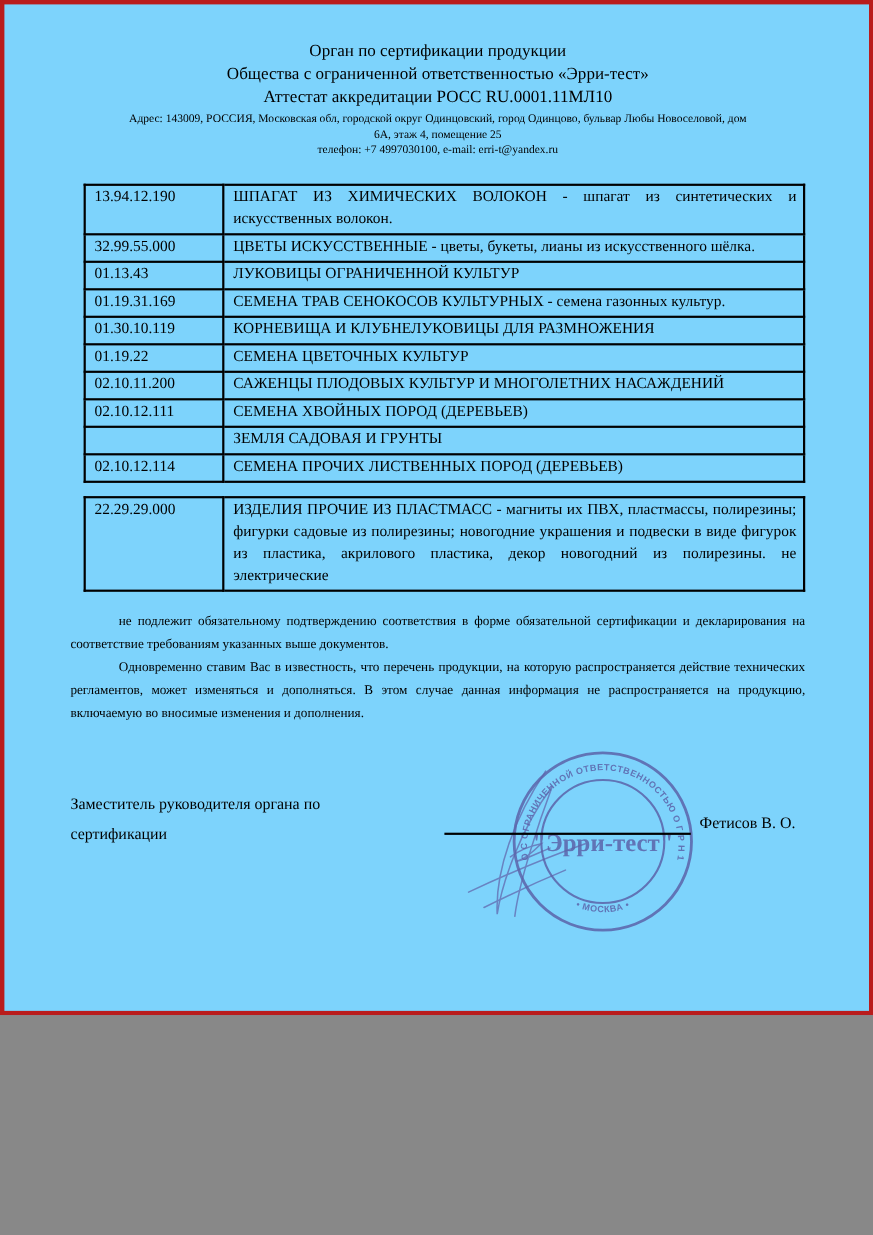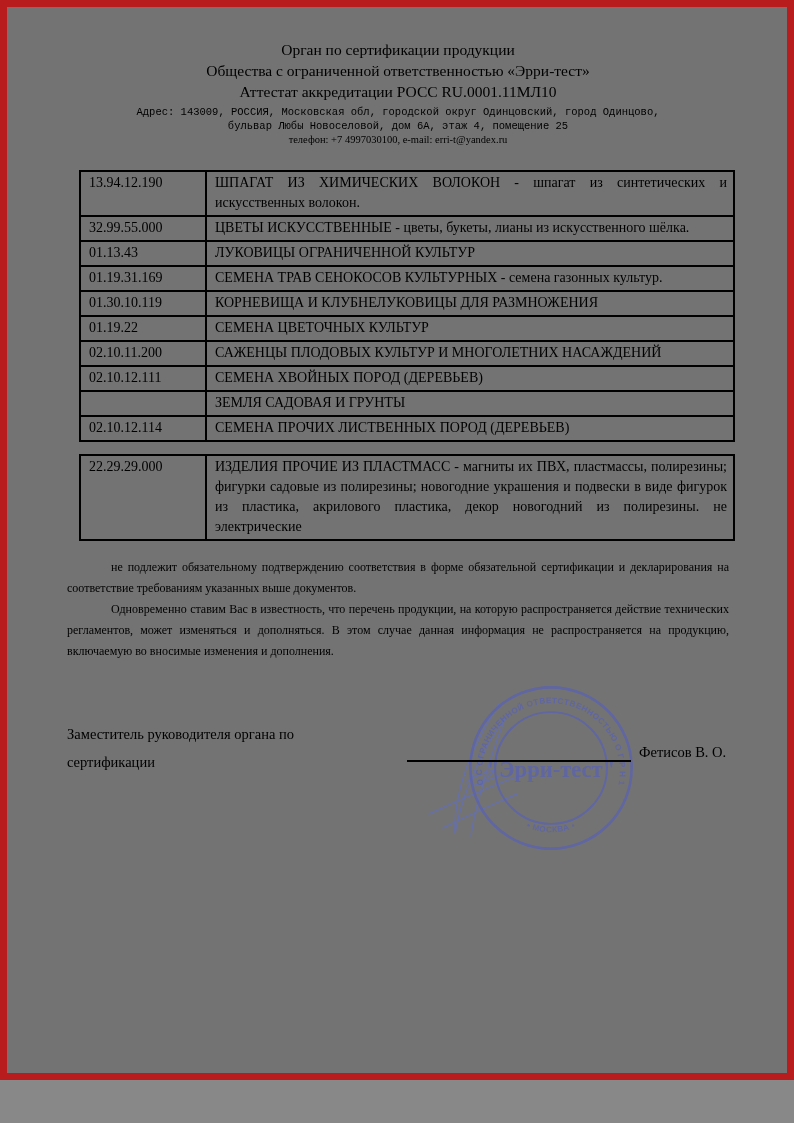--- a/index.html
+++ b/index.html
@@ -1,31 +1,31 @@
 <!DOCTYPE html>
 <html><head>
 <meta charset="utf-8">
 <style>
   html,body{margin:0;padding:0;background:#888;}
   .page{
     position:relative;
-    width:794px;height:1080px;
+    width:794px;height:923px;
     margin:0 auto;
-    background:#737373;
-    border:7px solid #b91c1c;
+    background:#7dd3fc;
+    border:4px solid #b91c1c;
     box-sizing:border-box;
     font-family:"Liberation Serif","DejaVu Serif",serif;
     color:#000;
     overflow:hidden;
   }
   .inner{padding:32px 58px 0 60px;}
   .hdr{text-align:center;}
   .hdr .h-line{font-size:15.5px;line-height:21px;}
   .hdr .h-small{font-size:10.5px;line-height:14px;width:86%;margin:0 auto;}
-  .hdr .h-small.first{margin-top:3px;font-family:Liberation Mono, monospace;}
+  .hdr .h-small.first{margin-top:3px;}
 
   table.products{
     border-collapse:collapse;
     width:656px;
     margin:23px 0 12px 12px;
     table-layout:fixed;
     font-size:14px;
   }
   table.products.last{margin-top:7px;}
   table.products td{

